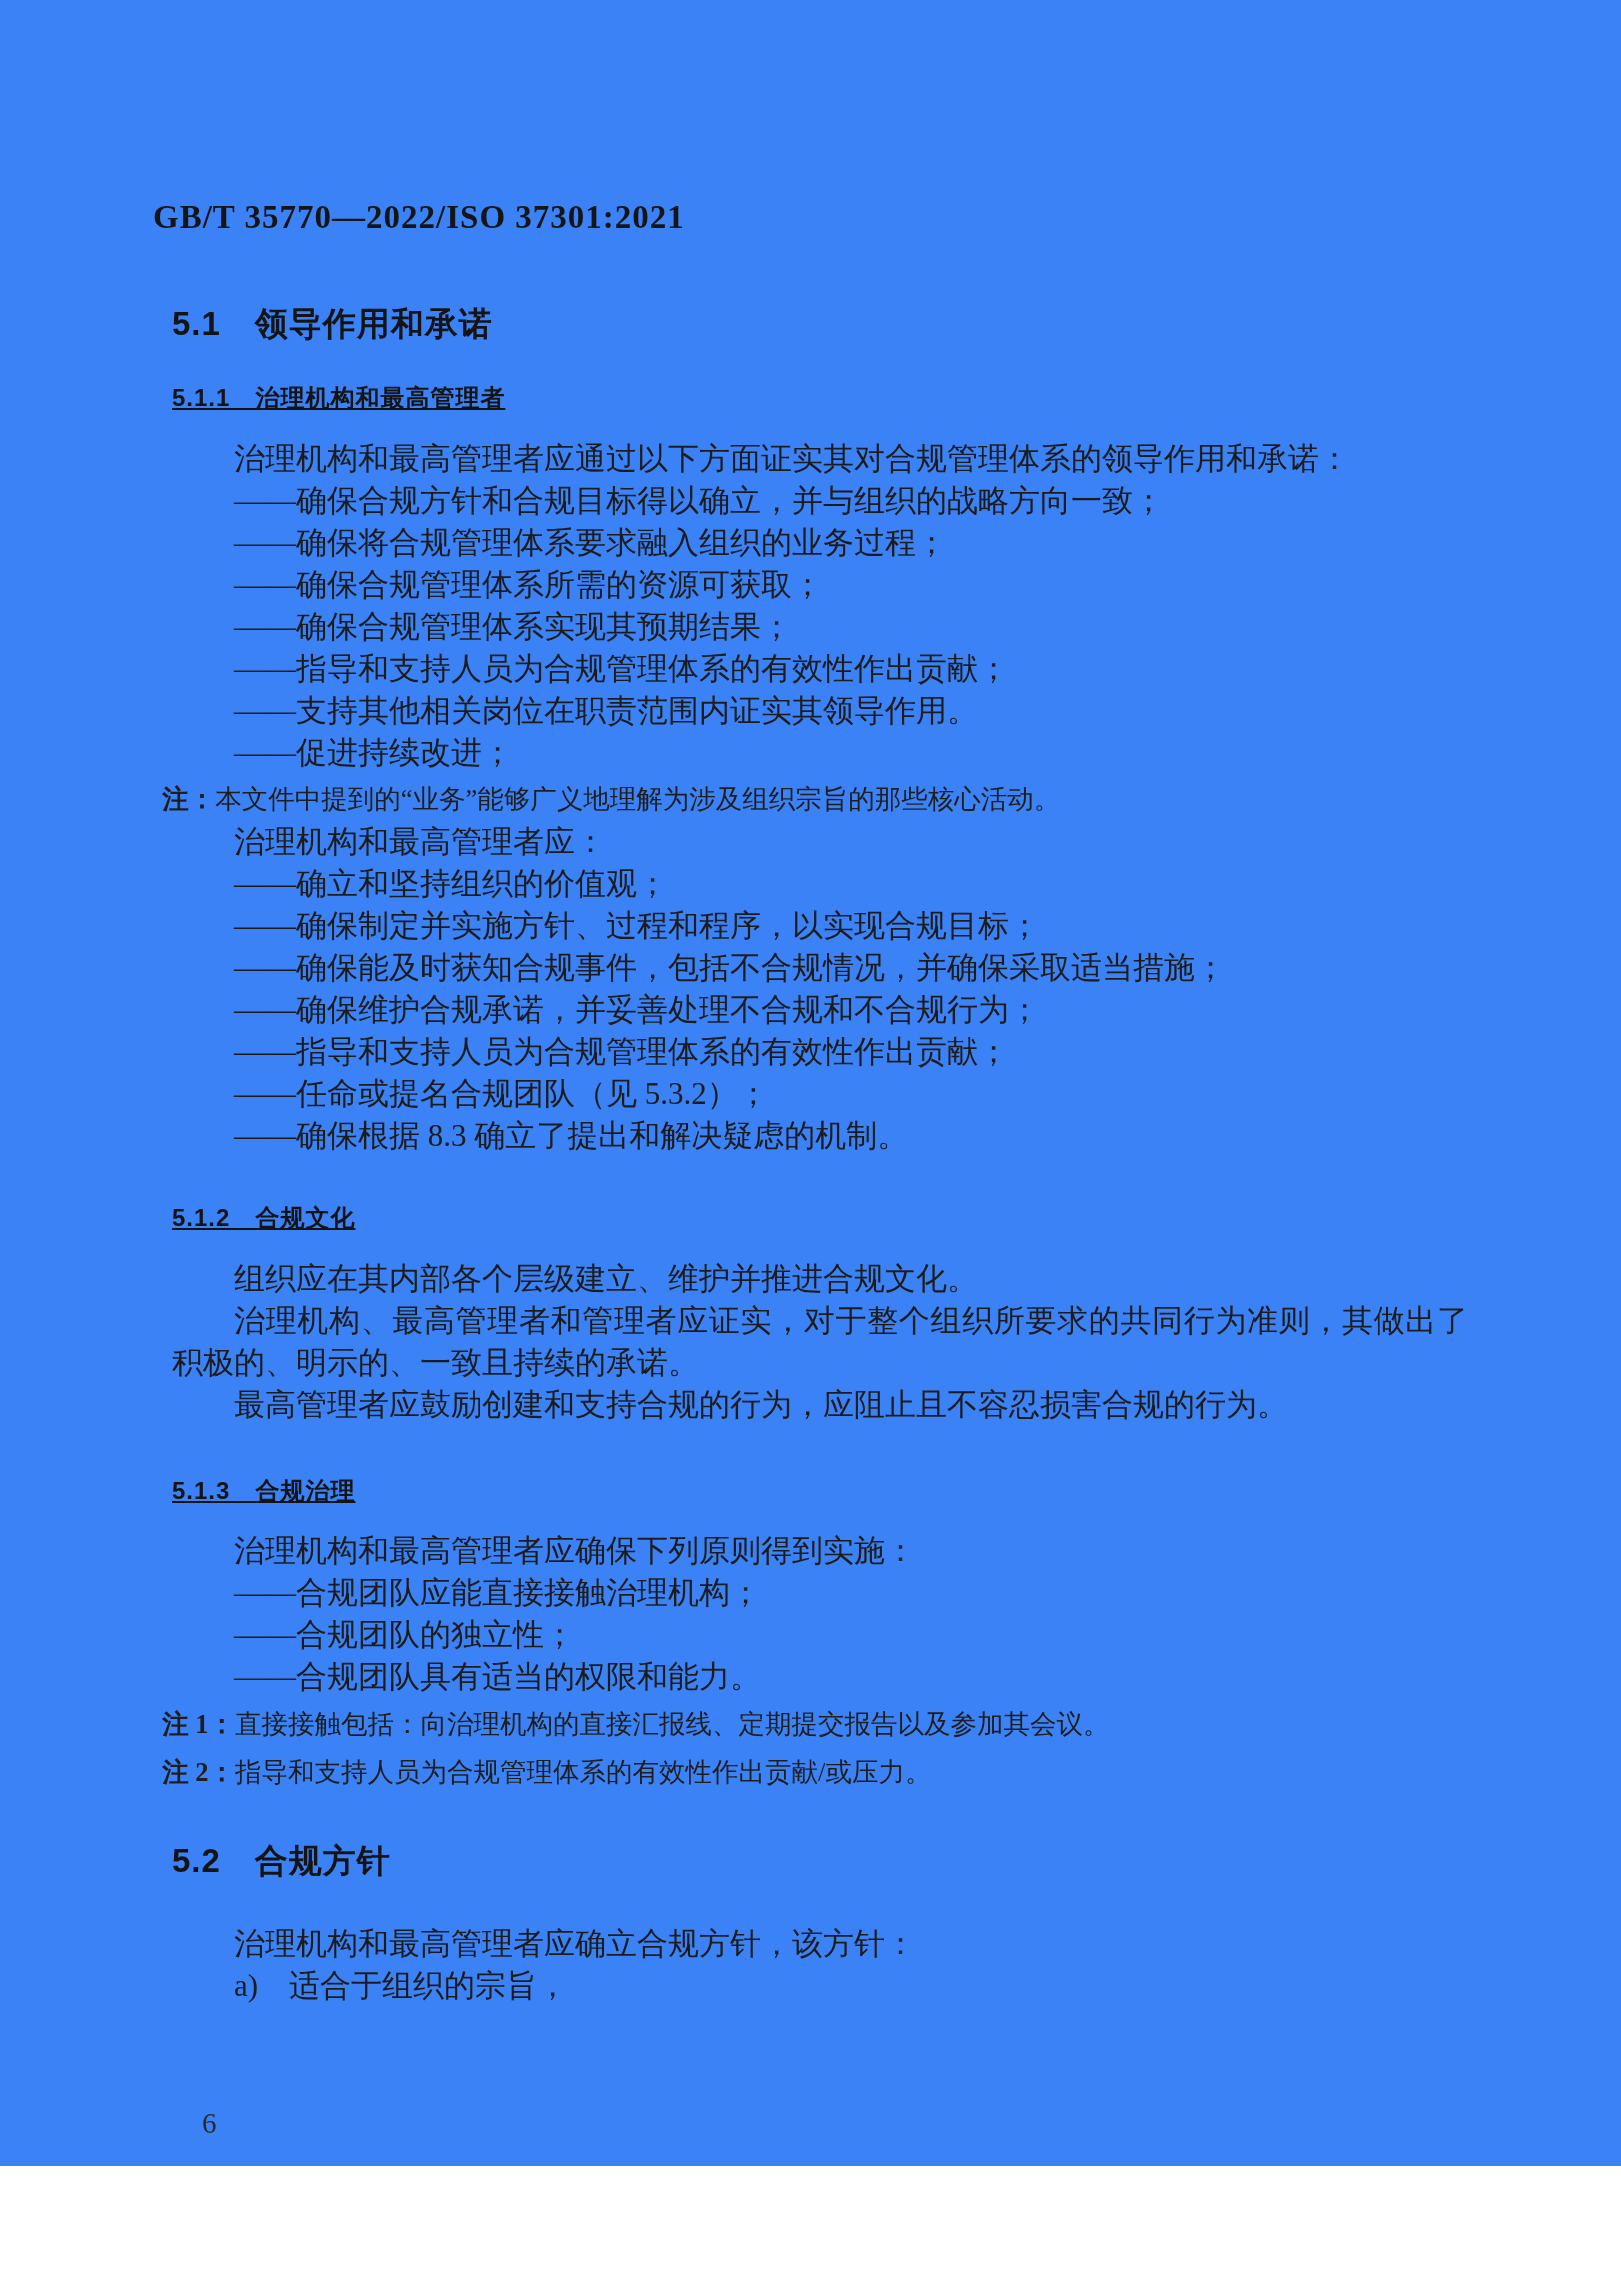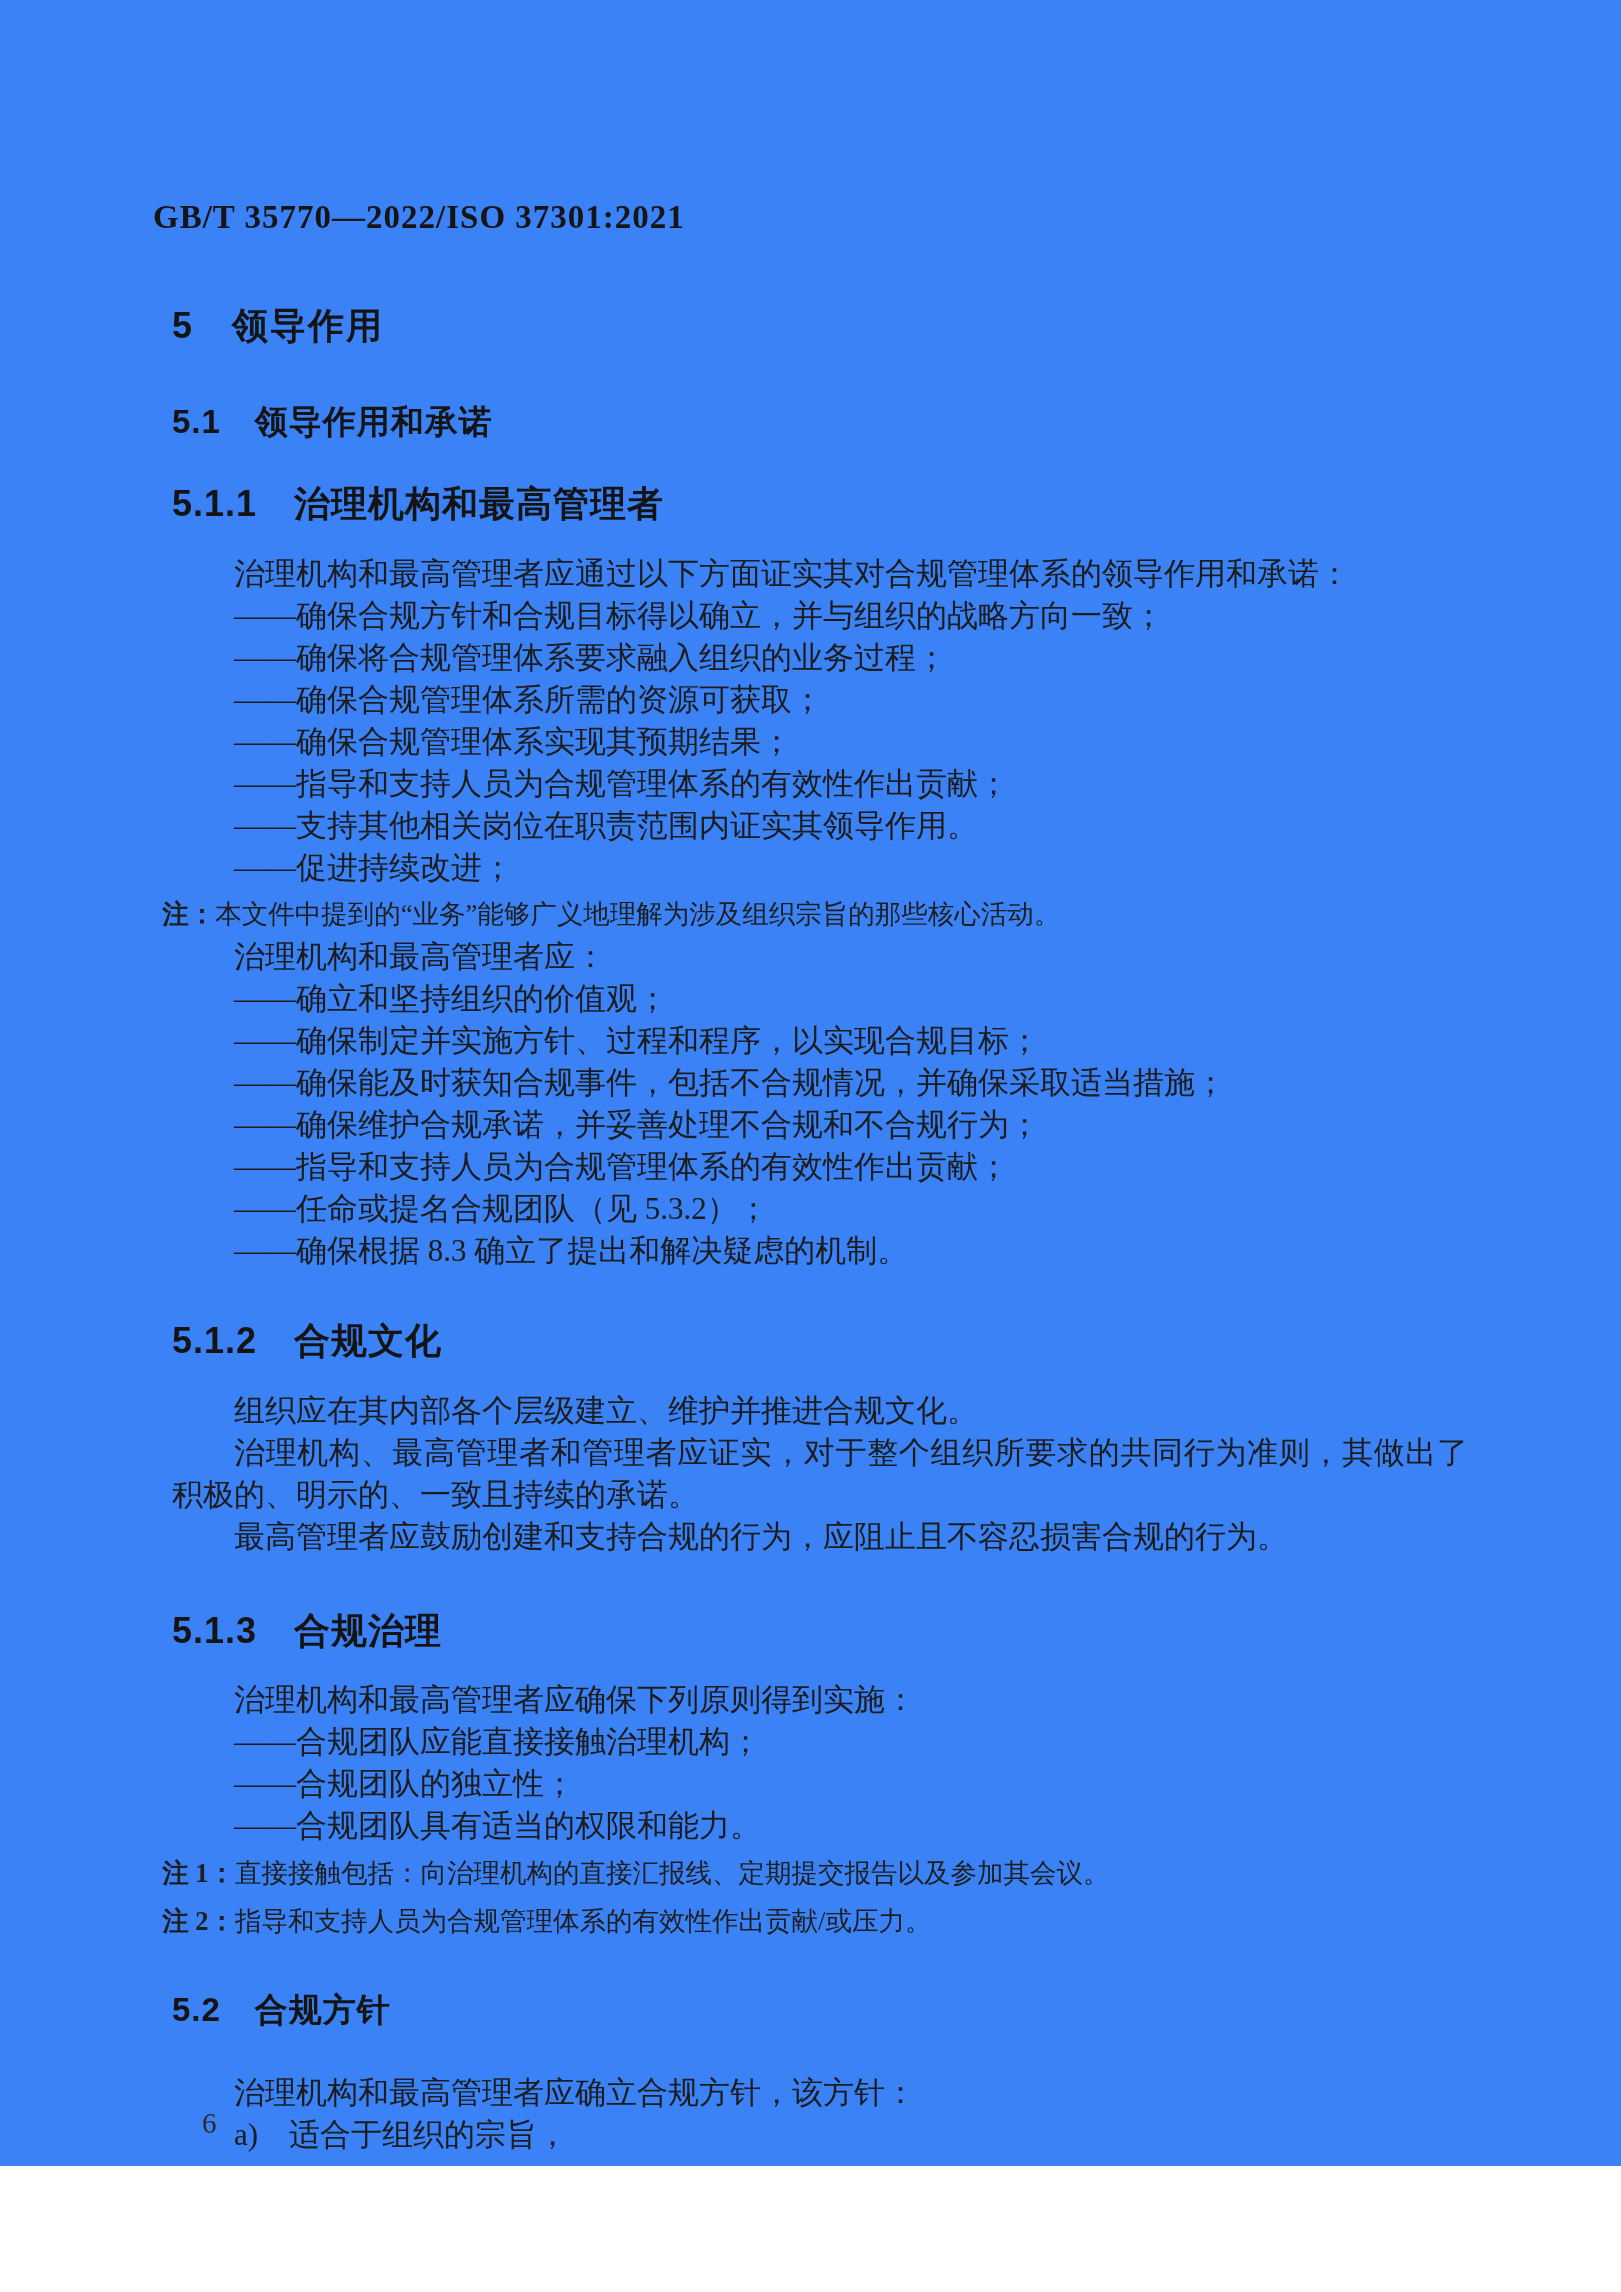--- a/index.html
+++ b/index.html
@@ -25,22 +25,22 @@
     font-weight:700; font-size:36px; letter-spacing:2px;
     margin:0 0 49px 0; color:#141414;
   }
   .h2 {
     font-family:"Liberation Sans","DejaVu Sans",sans-serif;
     font-weight:700; font-size:33px; letter-spacing:1px;
     margin:0 0 35px 0; color:#141414;
   }
   .h3 {
     font-family:"Liberation Sans","DejaVu Sans",sans-serif;
-    font-weight:700; font-size:36px; letter-spacing:1px;
-    margin:0 0 23.5px 0; color:#141414;
+    font-weight:700; font-size:24px; letter-spacing:1px;
+    margin:0 0 23.5px 0; color:#141414;text-decoration:underline;
   }
   .mt-sec { margin-top:45px; }
   .mt-sec-lg { margin-top:49px; }
   .p, .li {
     font-size:31px; line-height:42px; margin:0;
     text-indent:2em; text-align:justify;
     color:#1c1c1c;
   }
   .note {
     font-size:26.5px; line-height:44px; margin:3.9px 0 0 -9.8px;
@@ -55,21 +55,20 @@
 </style>
 </head>
 <body>
 
 <div class="page">
 
   <div class="doc-header">GB/T 35770—2022/ISO 37301:2021</div>
 
   <div class="content">
 
-    <div class="h1">5　领导作用</div>
 
     <div class="h2">5.1　领导作用和承诺</div>
 
     <div class="h3">5.1.1　治理机构和最高管理者</div>
 
     <p class="p">治理机构和最高管理者应通过以下方面证实其对合规管理体系的领导作用和承诺：</p>
     <p class="li">——确保合规方针和合规目标得以确立，并与组织的战略方向一致；</p>
     <p class="li">——确保将合规管理体系要求融入组织的业务过程；</p>
     <p class="li">——确保合规管理体系所需的资源可获取；</p>
     <p class="li">——确保合规管理体系实现其预期结果；</p>

